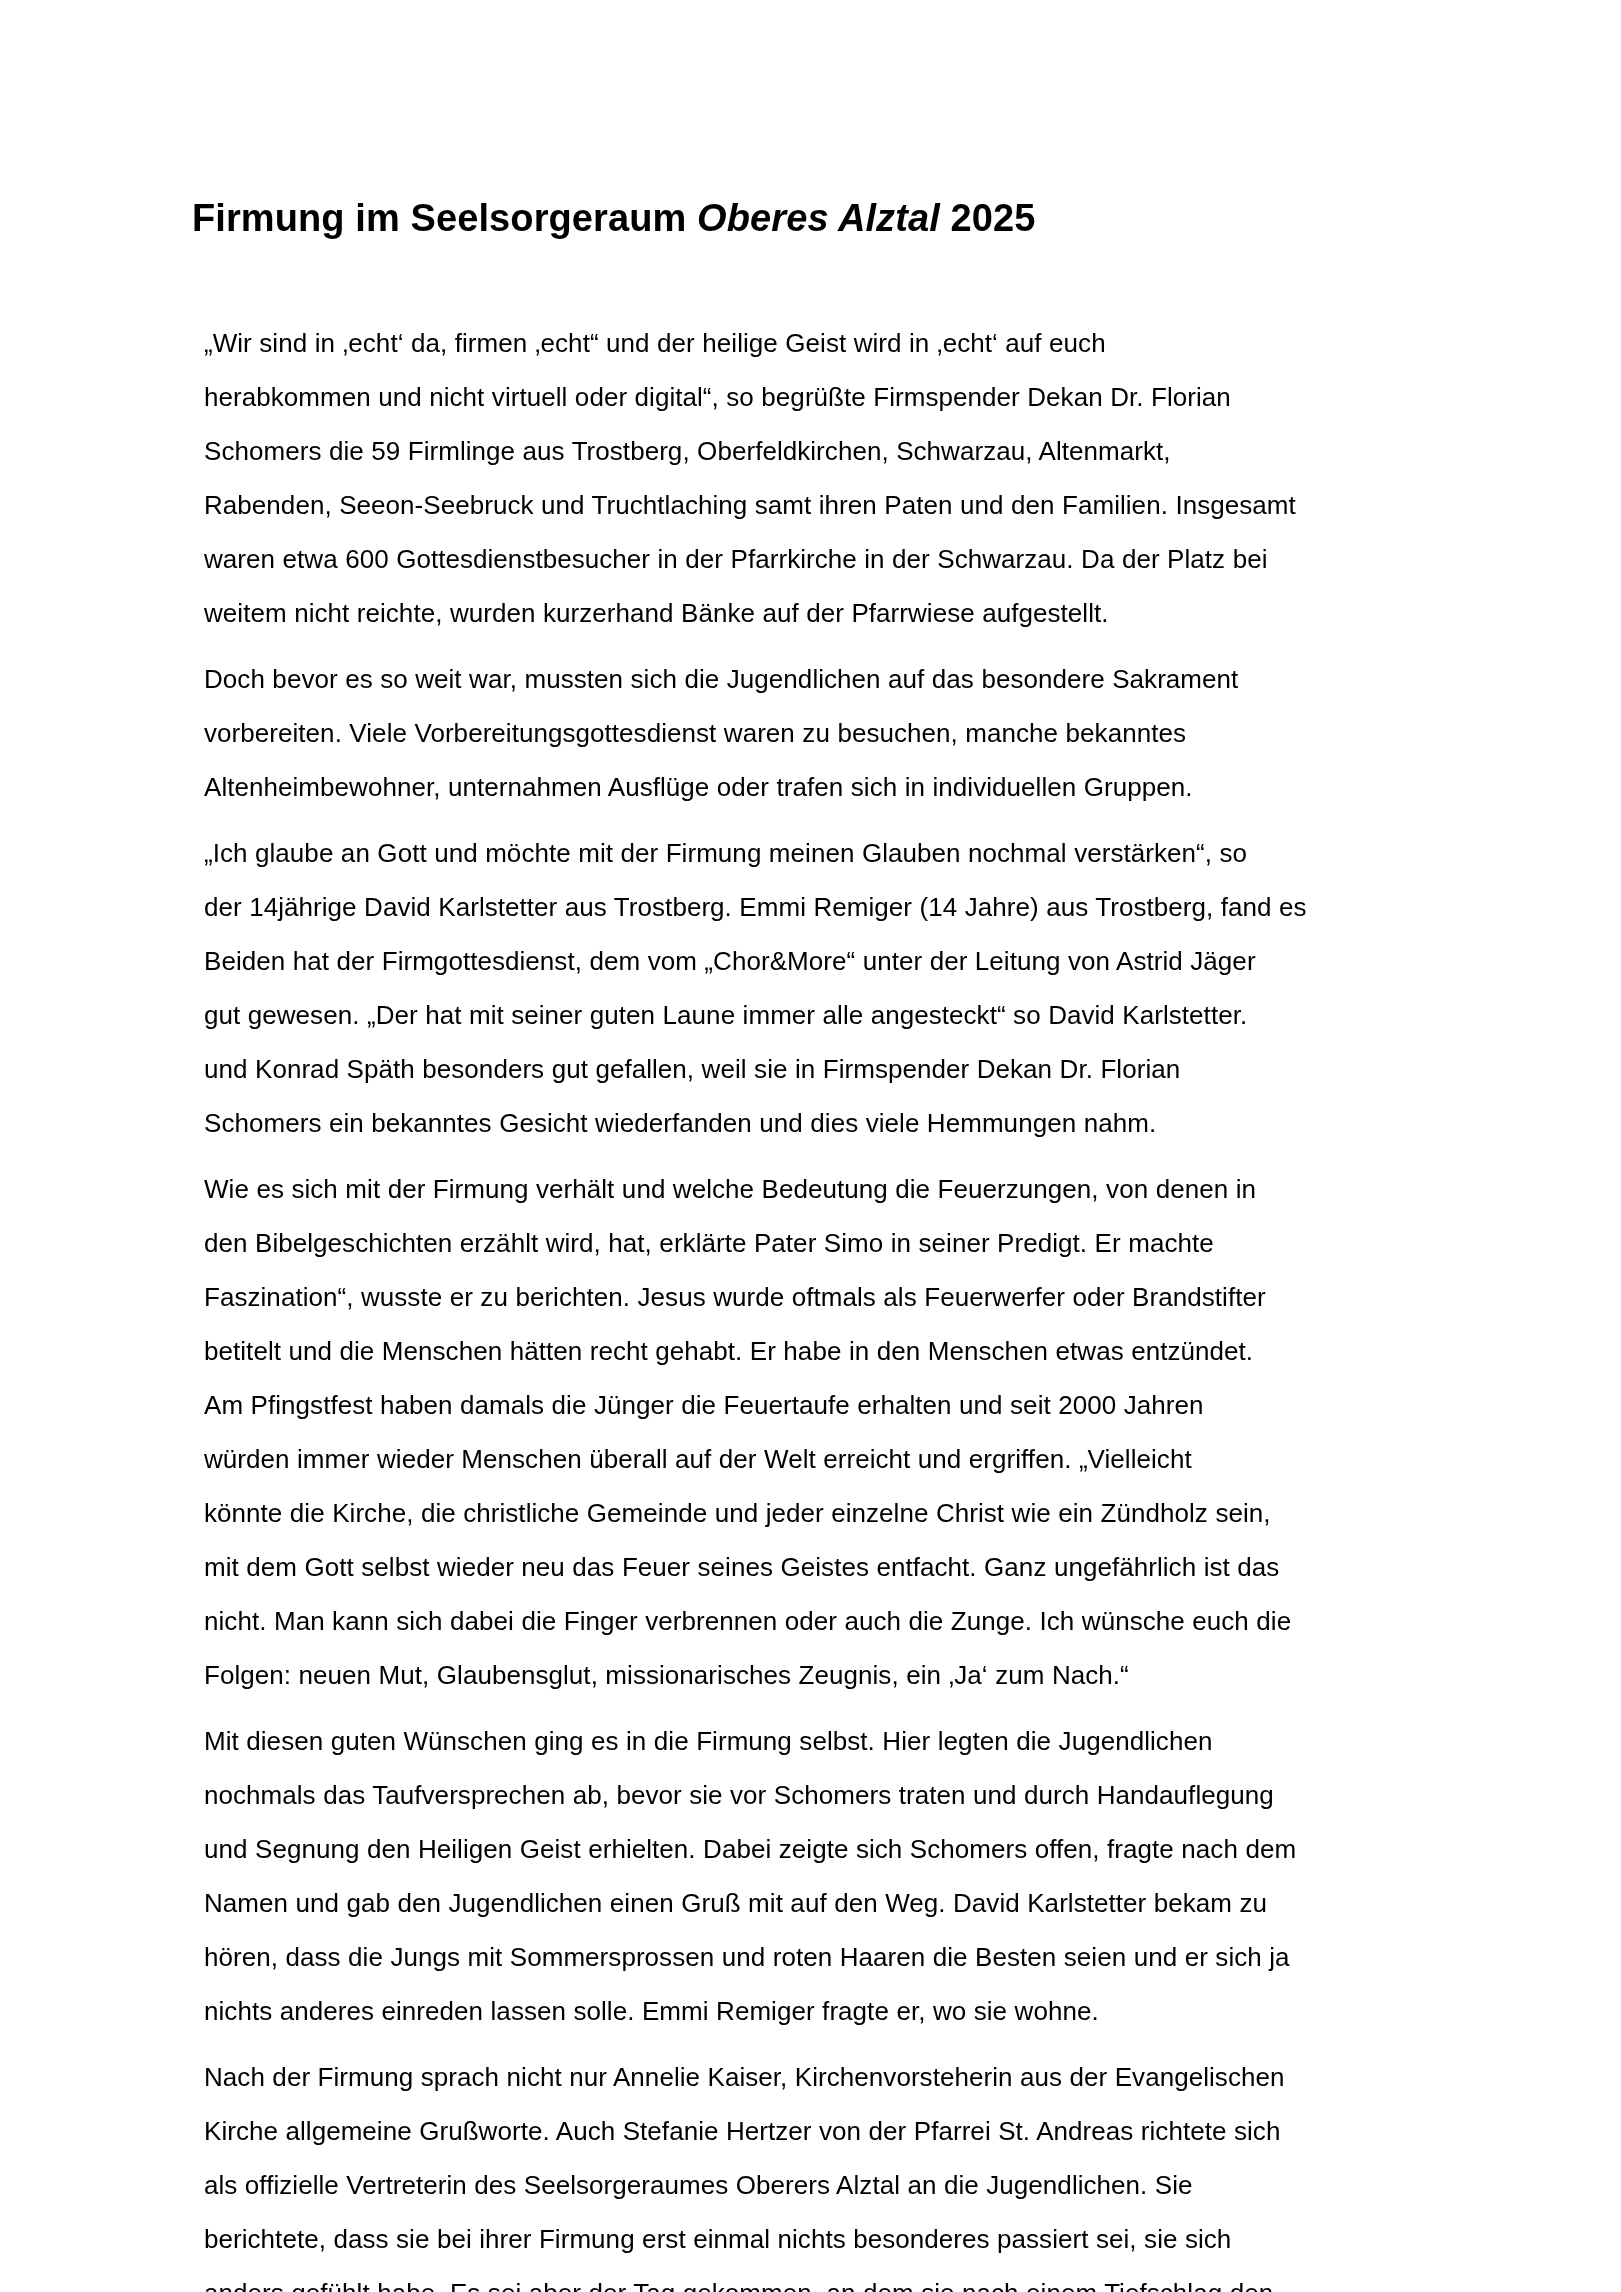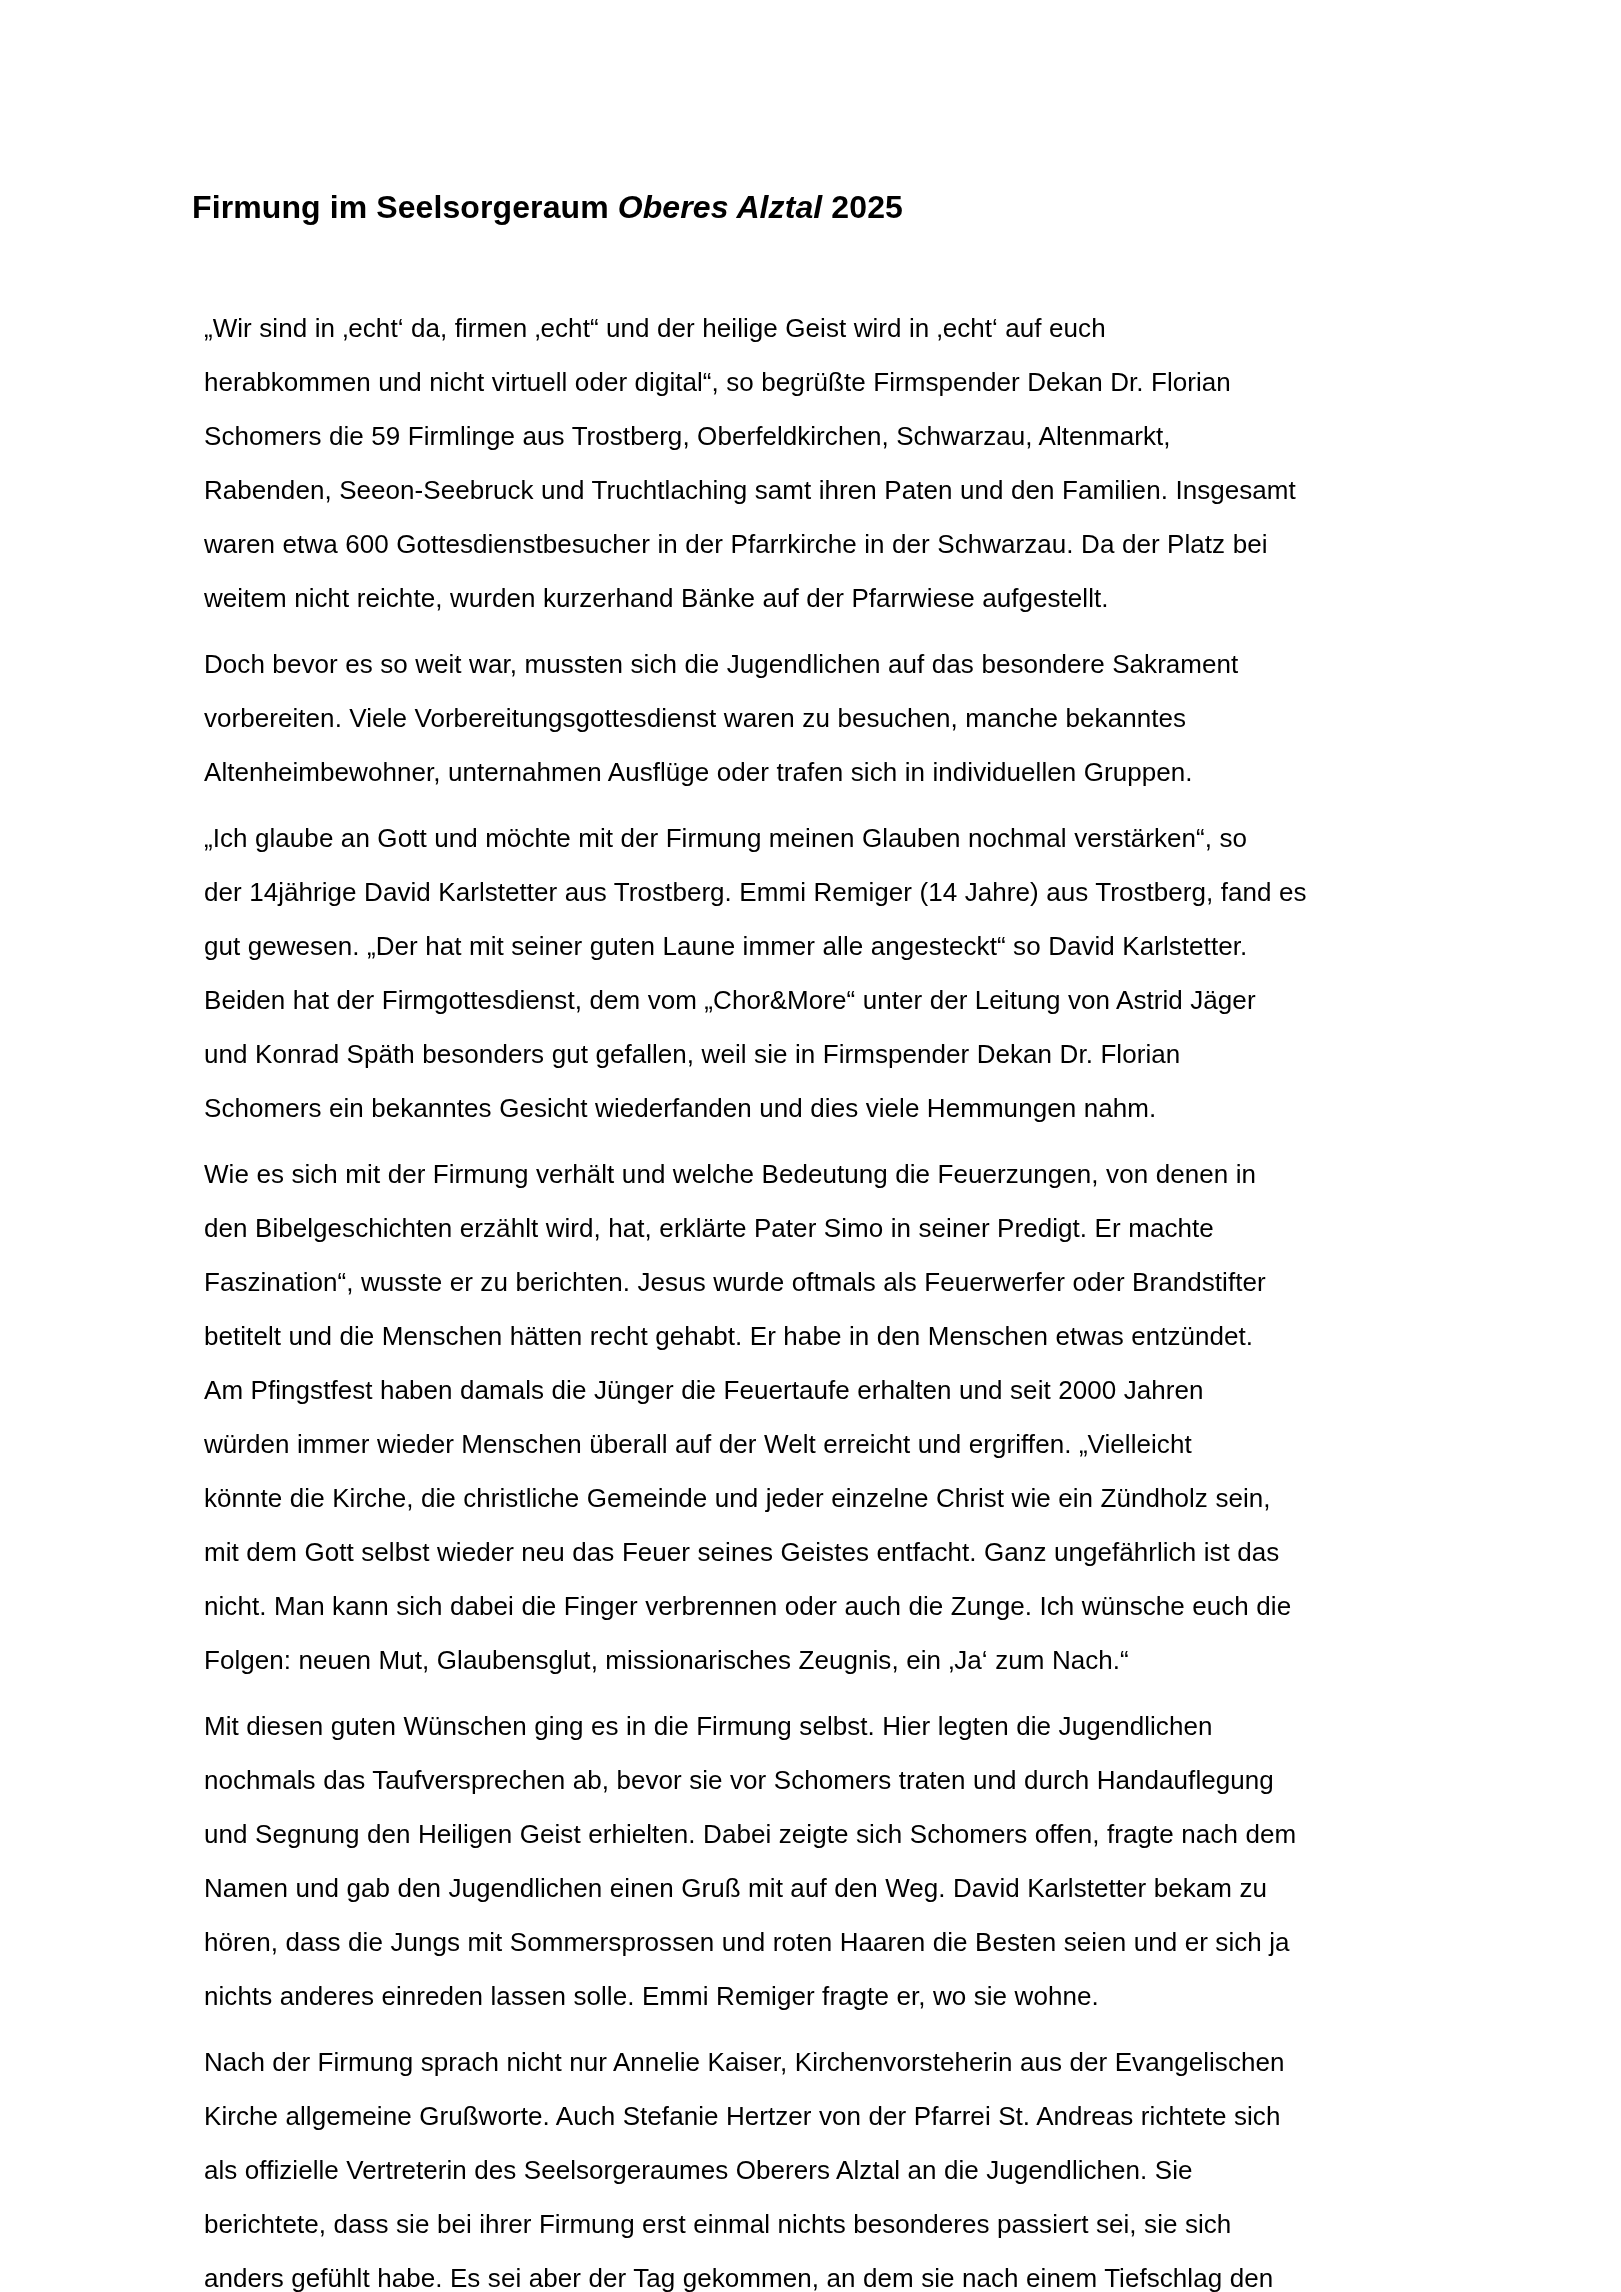--- a/index.html
+++ b/index.html
@@ -21,25 +21,25 @@
     box-sizing: border-box;
     overflow: hidden;
   }
   .content {
     position: absolute;
     left: 192px;
     top: 182px;
     width: 1245px;
   }
   .doc-title {
-    font-size: 32px;
+    font-size: 38px;
     font-weight: 700;
     line-height: 1.28;
     letter-spacing: 0.1px;
-    margin: 5px 0 0 0;
+    margin: 12px 0 0 0;
     white-space: nowrap;
   }
   .doc-title .em {
     font-style: italic;
     font-weight: 700;
   }
   .spacer-after-title {
     height: 61px;
   }
   .body-block {
@@ -82,22 +82,22 @@
           <span class="line">weitem nicht reichte, wurden kurzerhand Bänke auf der Pfarrwiese aufgestellt.</span>
         </p>
       <p class="para">
           <span class="line">Doch bevor es so weit war, mussten sich die Jugendlichen auf das besondere Sakrament</span>
           <span class="line">vorbereiten. Viele Vorbereitungsgottesdienst waren zu besuchen, manche bekanntes</span>
           <span class="line">Altenheimbewohner, unternahmen Ausflüge oder trafen sich in individuellen Gruppen.</span>
         </p>
       <p class="para">
           <span class="line">„Ich glaube an Gott und möchte mit der Firmung meinen Glauben nochmal verstärken“, so</span>
           <span class="line">der 14jährige David Karlstetter aus Trostberg. Emmi Remiger (14 Jahre) aus Trostberg, fand es</span>
+          <span class="line">Beiden hat der Firmgottesdienst, dem vom „Chor&amp;More“ unter der Leitung von Astrid Jäger</span>
           <span class="line">gut gewesen. „Der hat mit seiner guten Laune immer alle angesteckt“ so David Karlstetter.</span>
-          <span class="line">Beiden hat der Firmgottesdienst, dem vom „Chor&amp;More“ unter der Leitung von Astrid Jäger</span>
           <span class="line">und Konrad Späth besonders gut gefallen, weil sie in Firmspender Dekan Dr. Florian</span>
           <span class="line">Schomers ein bekanntes Gesicht wiederfanden und dies viele Hemmungen nahm.</span>
         </p>
       <p class="para">
           <span class="line">Wie es sich mit der Firmung verhält und welche Bedeutung die Feuerzungen, von denen in</span>
           <span class="line">den Bibelgeschichten erzählt wird, hat, erklärte Pater Simo in seiner Predigt. Er machte</span>
           <span class="line">Faszination“, wusste er zu berichten. Jesus wurde oftmals als Feuerwerfer oder Brandstifter</span>
           <span class="line">betitelt und die Menschen hätten recht gehabt. Er habe in den Menschen etwas entzündet.</span>
           <span class="line">Am Pfingstfest haben damals die Jünger die Feuertaufe erhalten und seit 2000 Jahren</span>
           <span class="line">würden immer wieder Menschen überall auf der Welt erreicht und ergriffen. „Vielleicht</span>

